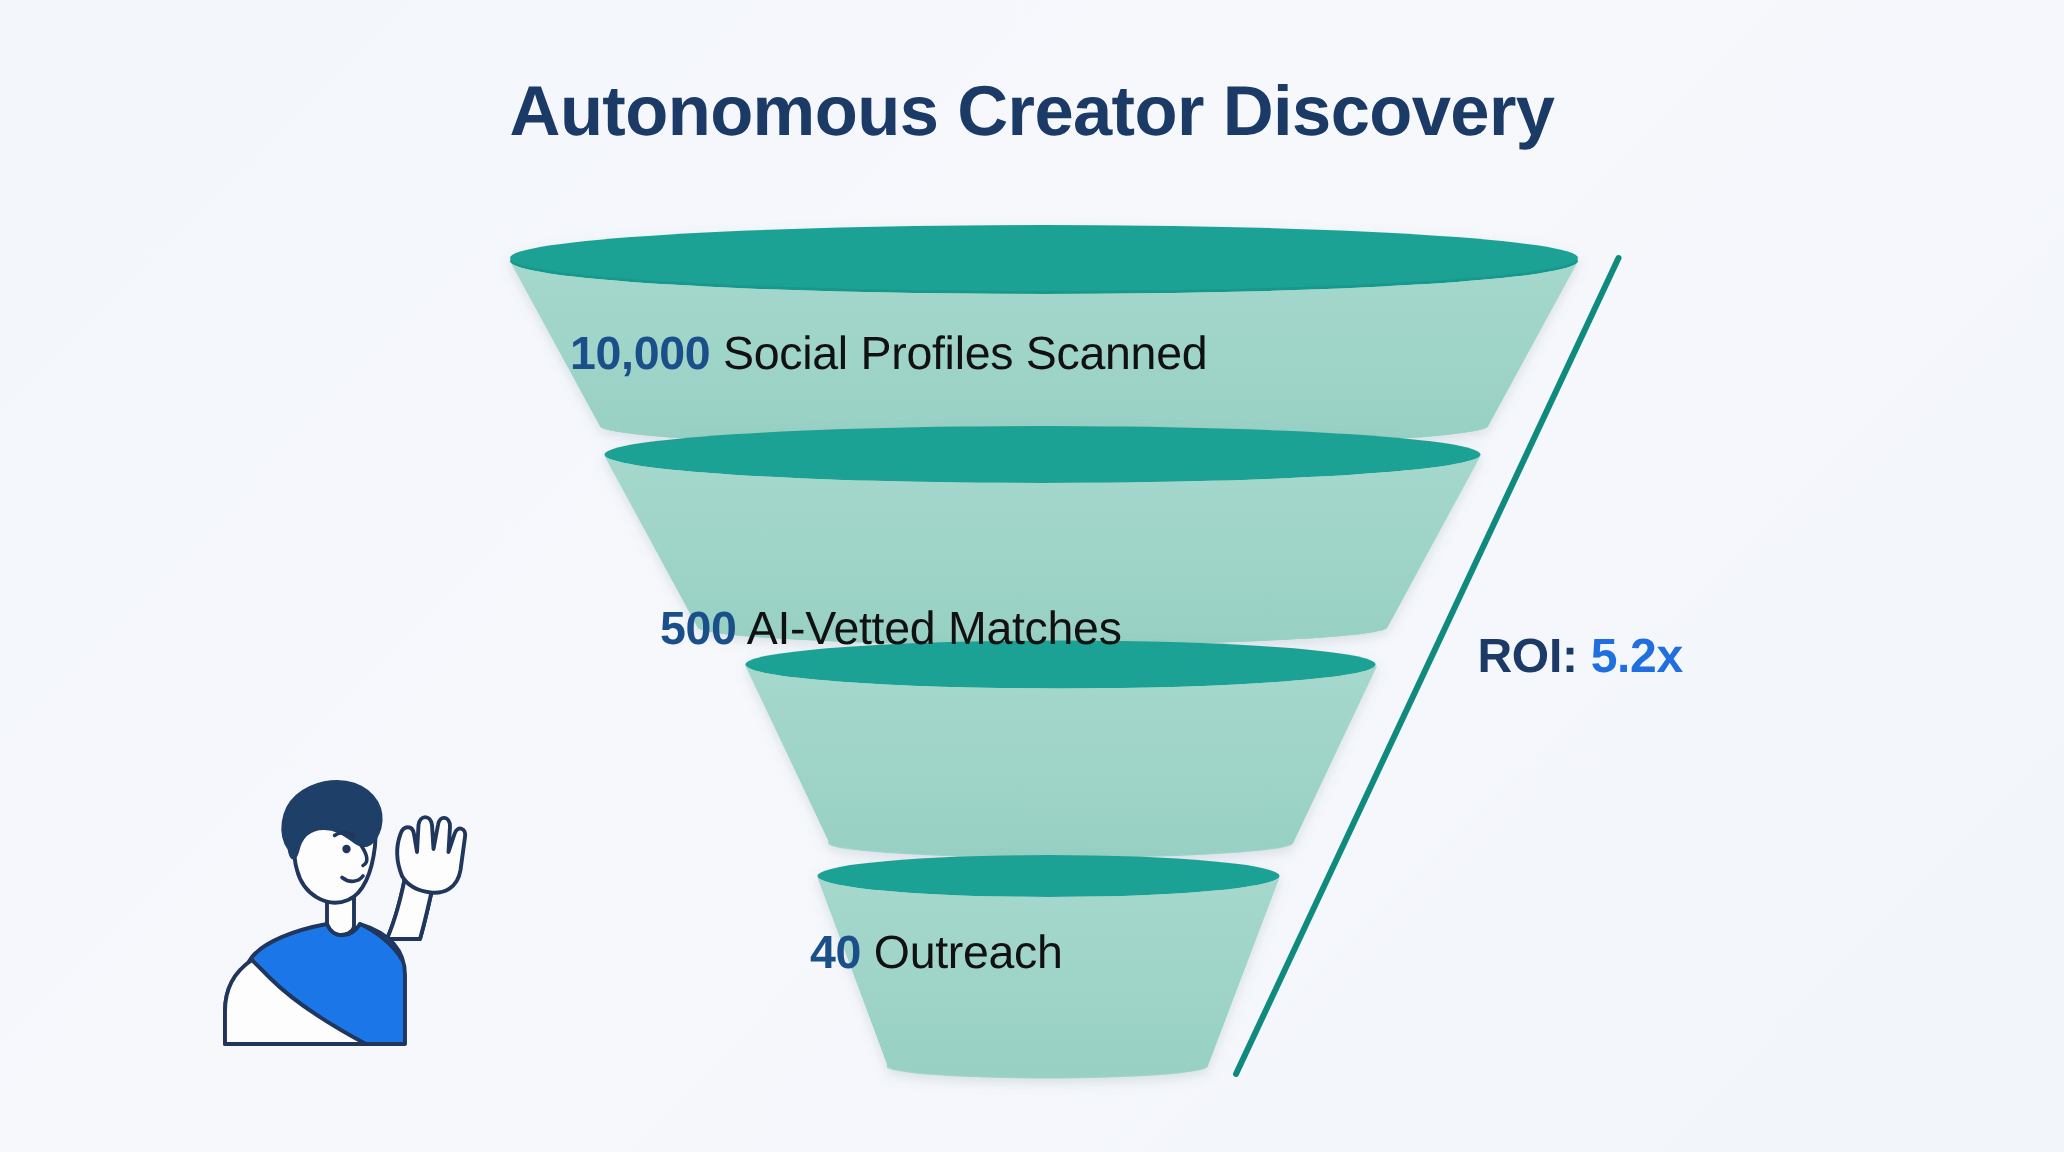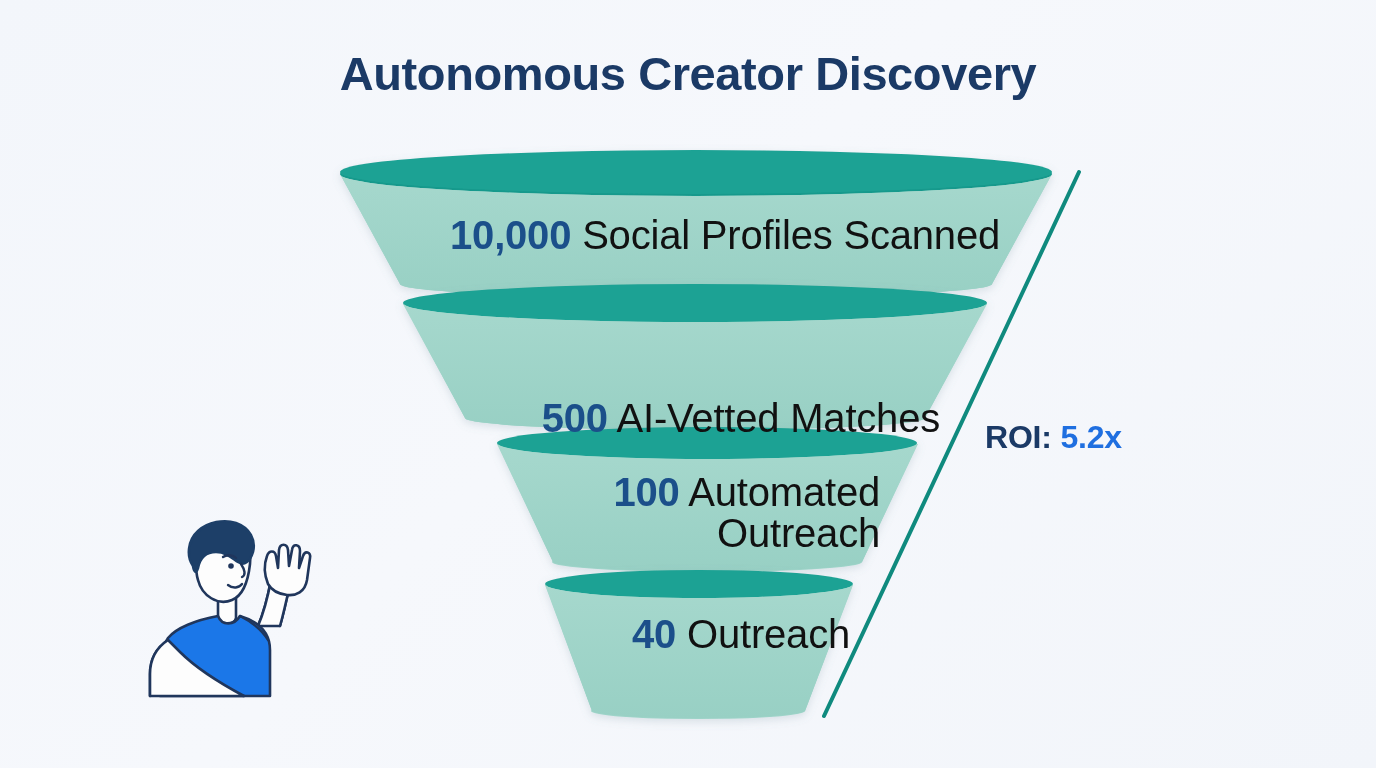--- a/index.html
+++ b/index.html
@@ -37,23 +37,23 @@
   .funnel-svg {
     position: absolute;
     left: 0;
     top: 0;
     width: 1376px;
     height: 768px;
   }
 
   .stage-label {
     position: absolute;
-    text-align: right;
+    text-align: left;
     color: #111111;
-    font-size: 40px;
+    font-size: 31px;
     line-height: 41px;
     font-weight: normal;
     letter-spacing: -0.2px;
   }
   .stage-label .num {
     color: #1b4f8a;
     font-weight: bold;
   }
 
   .s1 { left: 380px; top: 215px; width: 620px; }
@@ -136,24 +136,20 @@
   </svg>
 
   <div class="stage-label s1">
     <span class="num">10,000</span><span> Social Profiles Scanned</span>
   </div>
 
   <div class="stage-label s2">
     <span class="num">500</span><span> AI-Vetted Matches</span>
   </div>
 
-  <div class="stage-label s3">
-    <span class="num">100</span><span> Automated</span><br>
-    <span>Outreach</span>
-  </div>
 
   <div class="stage-label s4">
     <span class="num">40</span><span> Outreach</span><br>
   </div>
 
   <div class="roi">
     <span>ROI:</span>
     <span class="roi-value">5.2x</span>
   </div>
 

